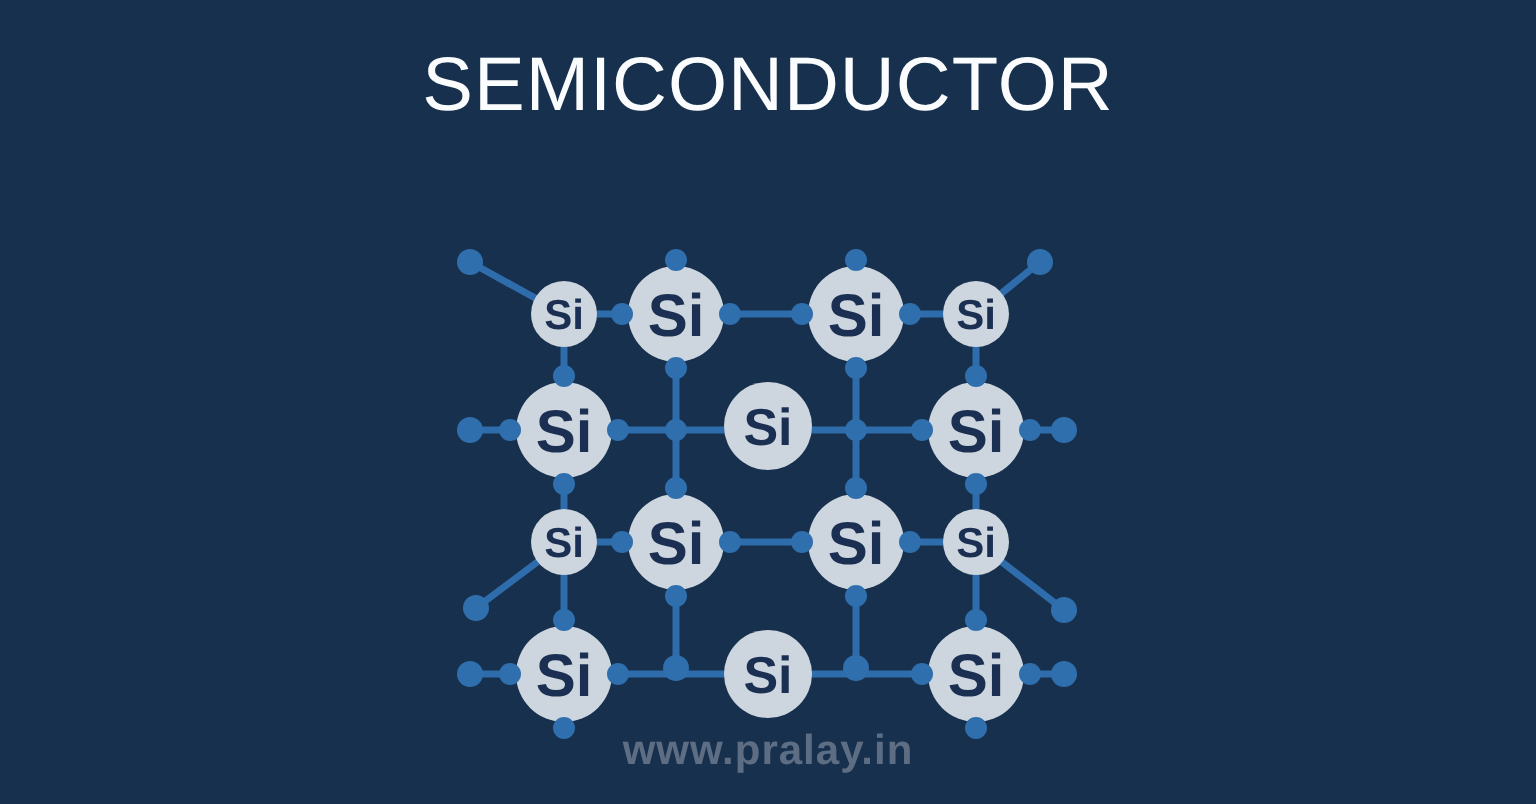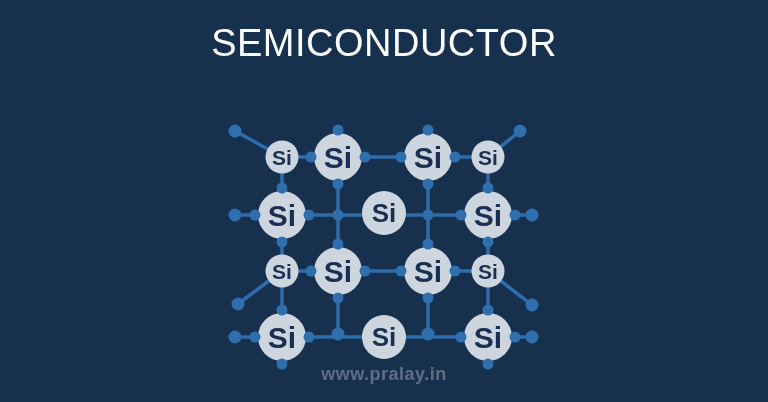--- a/index.html
+++ b/index.html
@@ -18,21 +18,21 @@
   }
   .subtitle{
     position:absolute;left:0;top:71px;width:768px;
     text-align:center;
     font-size:18px;font-weight:500;letter-spacing:2px;
     color:#c9d3dd;
   }
   .watermark{
     position:absolute;left:0;top:364px;width:768px;
     text-align:center;
-    font-size:18px;font-weight:700;letter-spacing:0.5px;
+    font-size:21px;font-weight:700;letter-spacing:0.5px;
     color:rgba(200,204,215,0.40);
   }
   svg.lattice{position:absolute;left:0;top:0;}
   .atom-label{
     font-family:"Liberation Sans", sans-serif;
     font-weight:700;
     text-anchor:middle;
   }
   .atom-label.large{font-size:30px;}
   .atom-label.medium{font-size:26px;}

